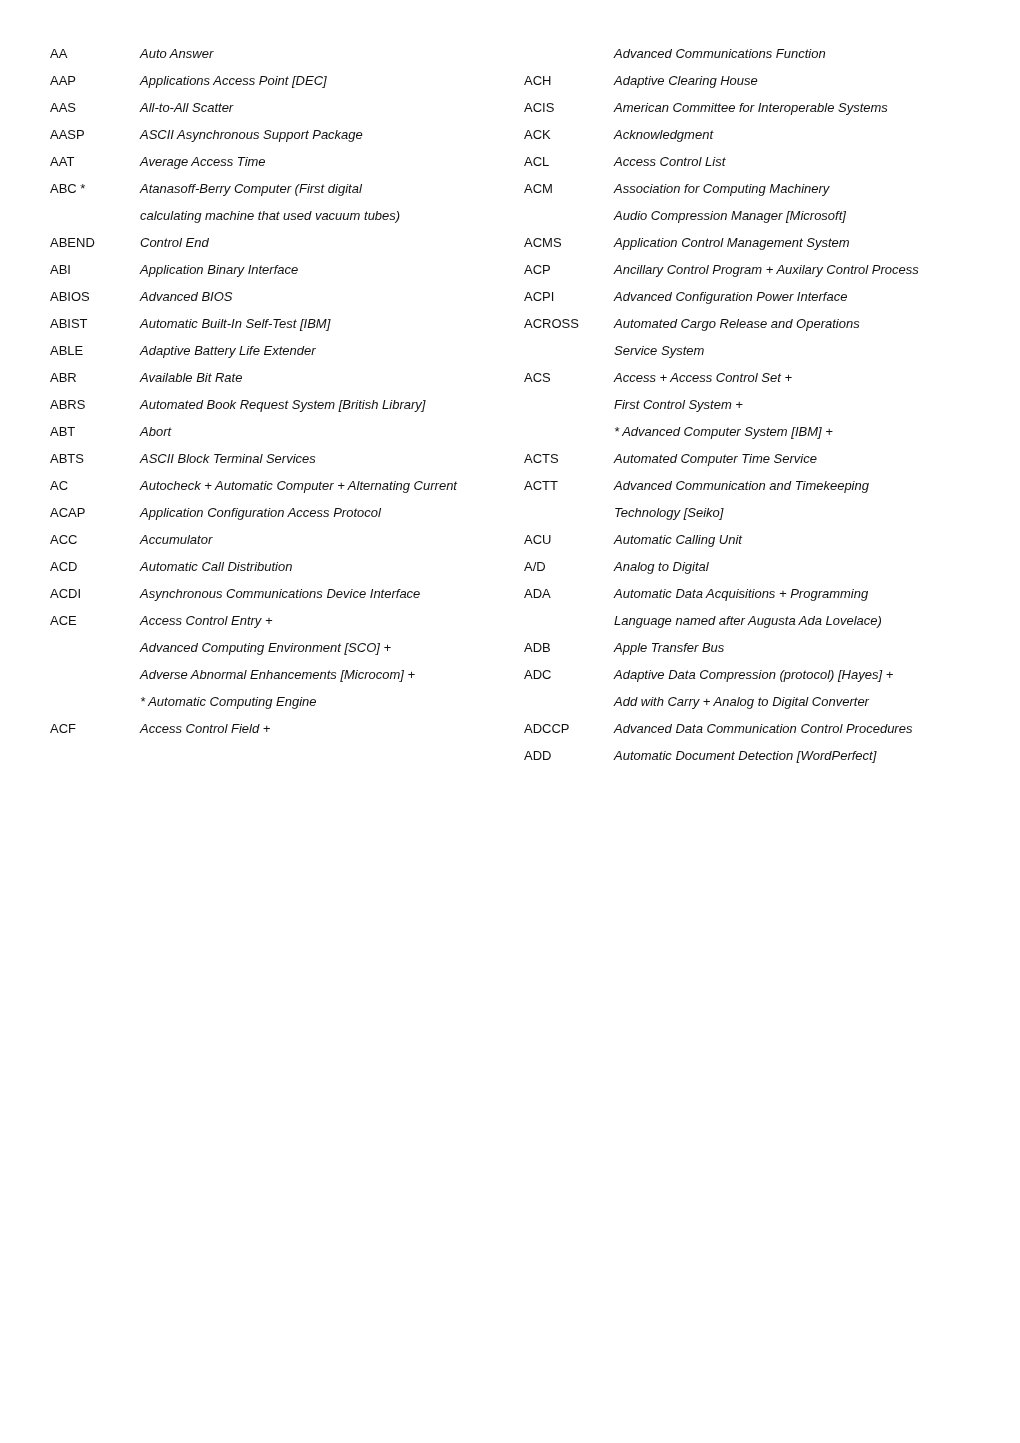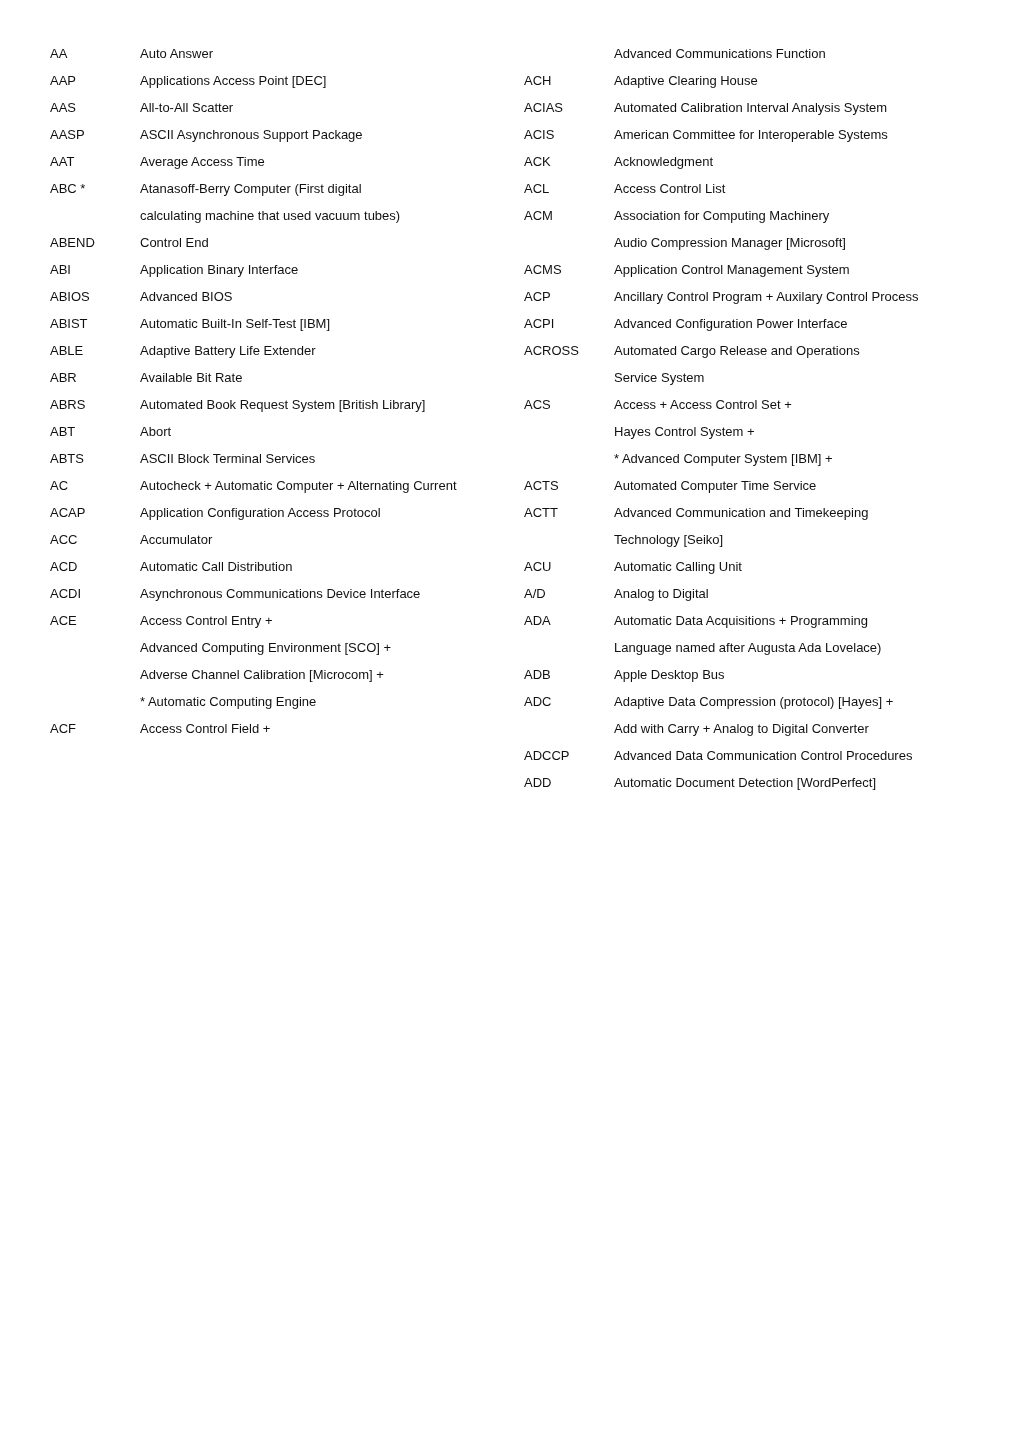--- a/index.html
+++ b/index.html
@@ -23,20 +23,21 @@
       padding: 6px 0;
       align-items: flex-start;
     }
     .abbr {
       min-width: 90px;
       font-weight: normal;
       flex-shrink: 0;
     }
     .definition {
       flex: 1;
+      font-style: italic;
     }
   </style>
 </head>
 <body>
 
 <div class="glossary-grid">
   <div class="left-column" id="left-col">
       <div class="entry">
         <span class="abbr">AA</span>
         <span class="definition">Auto Answer</span>
@@ -124,45 +125,41 @@
       <div class="entry">
         <span class="abbr">ACE</span>
         <span class="definition">Access Control Entry +</span>
       </div>
       <div class="entry">
         <span class="abbr"></span>
         <span class="definition">Advanced Computing Environment [SCO] +</span>
       </div>
       <div class="entry">
         <span class="abbr"></span>
-        <span class="definition">Adverse Channel Calibration [Microcom] +</span>
+        <span class="definition">Adverse Abnormal Enhancements [Microcom] +</span>
       </div>
       <div class="entry">
         <span class="abbr"></span>
         <span class="definition">* Automatic Computing Engine</span>
       </div>
       <div class="entry">
         <span class="abbr">ACF</span>
         <span class="definition">Access Control Field +</span>
       </div>
     </div>
   <div class="right-column" id="right-col">
       <div class="entry">
         <span class="abbr"></span>
         <span class="definition">Advanced Communications Function</span>
       </div>
       <div class="entry">
         <span class="abbr">ACH</span>
         <span class="definition">Adaptive Clearing House</span>
       </div>
       <div class="entry">
-        <span class="abbr">ACIAS</span>
-        <span class="definition">Automated Calibration Interval Analysis System</span>
-      </div>
-      <div class="entry">
         <span class="abbr">ACIS</span>
         <span class="definition">American Committee for Interoperable Systems</span>
       </div>
       <div class="entry">
         <span class="abbr">ACK</span>
         <span class="definition">Acknowledgment</span>
       </div>
       <div class="entry">
         <span class="abbr">ACL</span>
         <span class="definition">Access Control List</span>
@@ -194,21 +191,21 @@
       <div class="entry">
         <span class="abbr"></span>
         <span class="definition">Service System</span>
       </div>
       <div class="entry">
         <span class="abbr">ACS</span>
         <span class="definition">Access + Access Control Set +</span>
       </div>
       <div class="entry">
         <span class="abbr"></span>
-        <span class="definition">Hayes Control System +</span>
+        <span class="definition">First Control System +</span>
       </div>
       <div class="entry">
         <span class="abbr"></span>
         <span class="definition">* Advanced Computer System [IBM] +</span>
       </div>
       <div class="entry">
         <span class="abbr">ACTS</span>
         <span class="definition">Automated Computer Time Service</span>
       </div>
       <div class="entry">
@@ -230,21 +227,21 @@
       <div class="entry">
         <span class="abbr">ADA</span>
         <span class="definition">Automatic Data Acquisitions + Programming</span>
       </div>
       <div class="entry">
         <span class="abbr"></span>
         <span class="definition">Language named after Augusta Ada Lovelace)</span>
       </div>
       <div class="entry">
         <span class="abbr">ADB</span>
-        <span class="definition">Apple Desktop Bus</span>
+        <span class="definition">Apple Transfer Bus</span>
       </div>
       <div class="entry">
         <span class="abbr">ADC</span>
         <span class="definition">Adaptive Data Compression (protocol) [Hayes] +</span>
       </div>
       <div class="entry">
         <span class="abbr"></span>
         <span class="definition">Add with Carry + Analog to Digital Converter</span>
       </div>
       <div class="entry">

